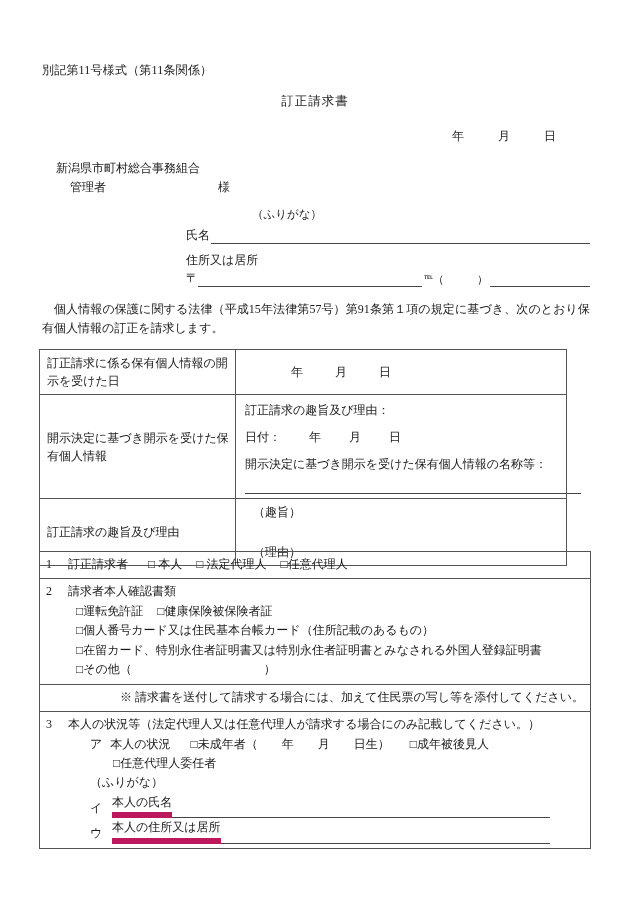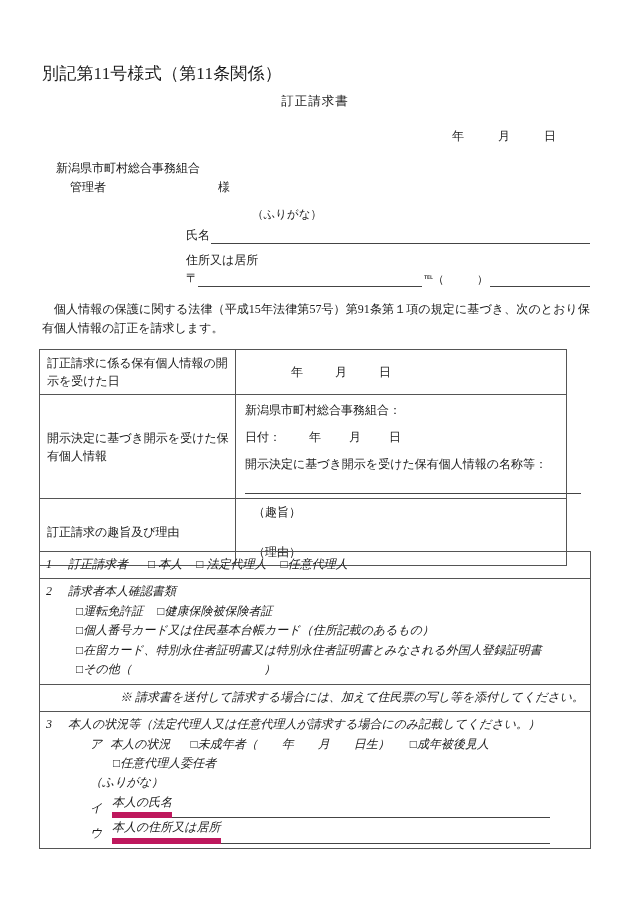--- a/index.html
+++ b/index.html
@@ -21,21 +21,21 @@
     width: 630px;
     height: 903px;
     box-sizing: border-box;
     padding: 0;
   }
   .abs { position: absolute; }
 
   
   #form-code {
     left: 42px; top: 62px;
-    font-size: 17px;
+    font-size: 12px;
     letter-spacing: 0.2px;
   }
   #doc-title {
     left: 0; top: 93px;
     width: 630px;
     text-align: center;
     font-size: 12.5px;
     letter-spacing: 1px;
   }
   #date-line-top {
@@ -159,21 +159,20 @@
     width: 552px;
     border-collapse: collapse;
     table-layout: fixed;
   }
   #checklist-table td {
     border: 1px solid #555;
     font-size: 12px;
     padding: 3px 6px 4px 6px;
     line-height: 1.62;
     vertical-align: top;
-    font-style: italic;
   }
   .num { display: inline-block; width: 22px; }
   .item-head { white-space: nowrap; }
   .sub { padding-left: 30px; }
   .sub2 { padding-left: 44px; }
   .sub3 { padding-left: 67px; }
   .chk { letter-spacing: 0px; }
   .sp-wide { display: inline-block; width: 20px; }
   .sp-mid { display: inline-block; width: 14px; }
   .sp-sm { display: inline-block; width: 8px; }
@@ -243,21 +242,21 @@
         <span>年</span>
         <span class="gap"></span>
         <span>月</span>
         <span class="gap"></span>
         <span>日</span>
       </td>
     </tr>
     <tr>
       <td class="label-cell">開示決定に基づき開示を受けた保有個人情報</td>
       <td class="value-cell">
-        <div class="disclosure-line">新潟県市町村総合事務組合：</div>
+        <div class="disclosure-line">訂正請求の趣旨及び理由：</div>
         <div class="disclosure-line l2 date-inline2">
           <span>日付：</span>
           <span class="gap"></span>
           <span>年</span>
           <span class="gap"></span>
           <span>月</span>
           <span class="gap"></span>
           <span>日</span>
         </div>
         <div class="disclosure-line l3">開示決定に基づき開示を受けた保有個人情報の名称等：</div>

